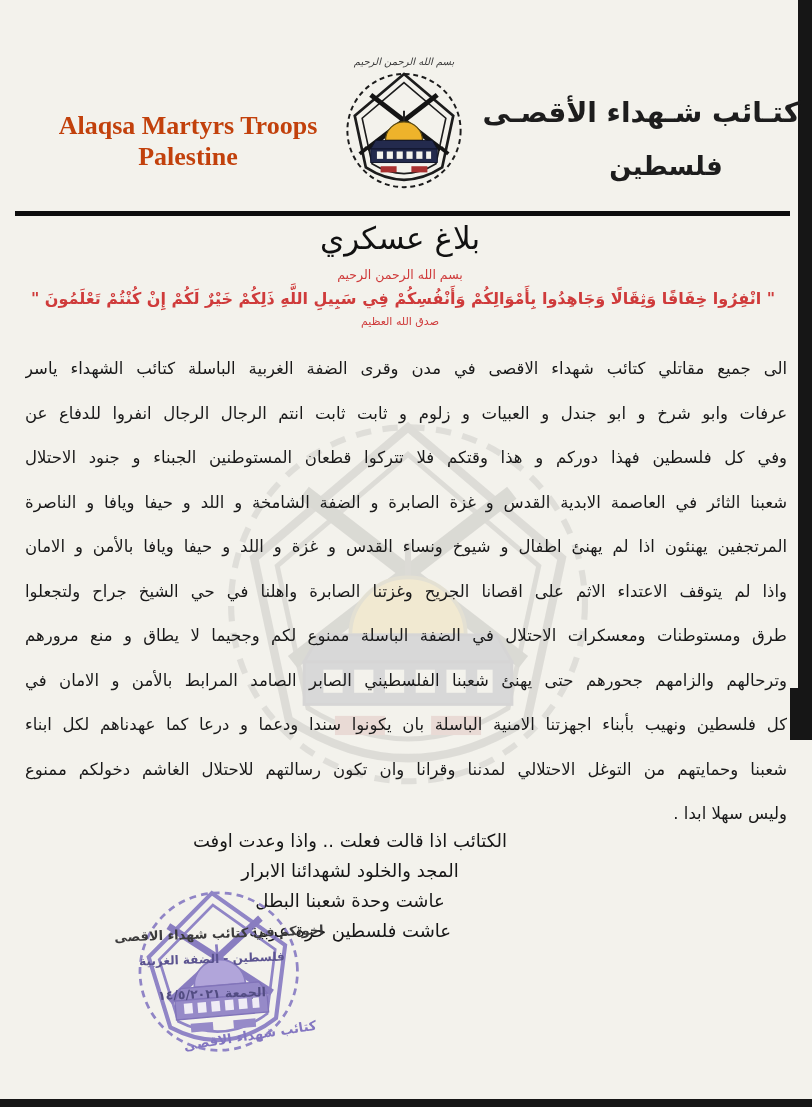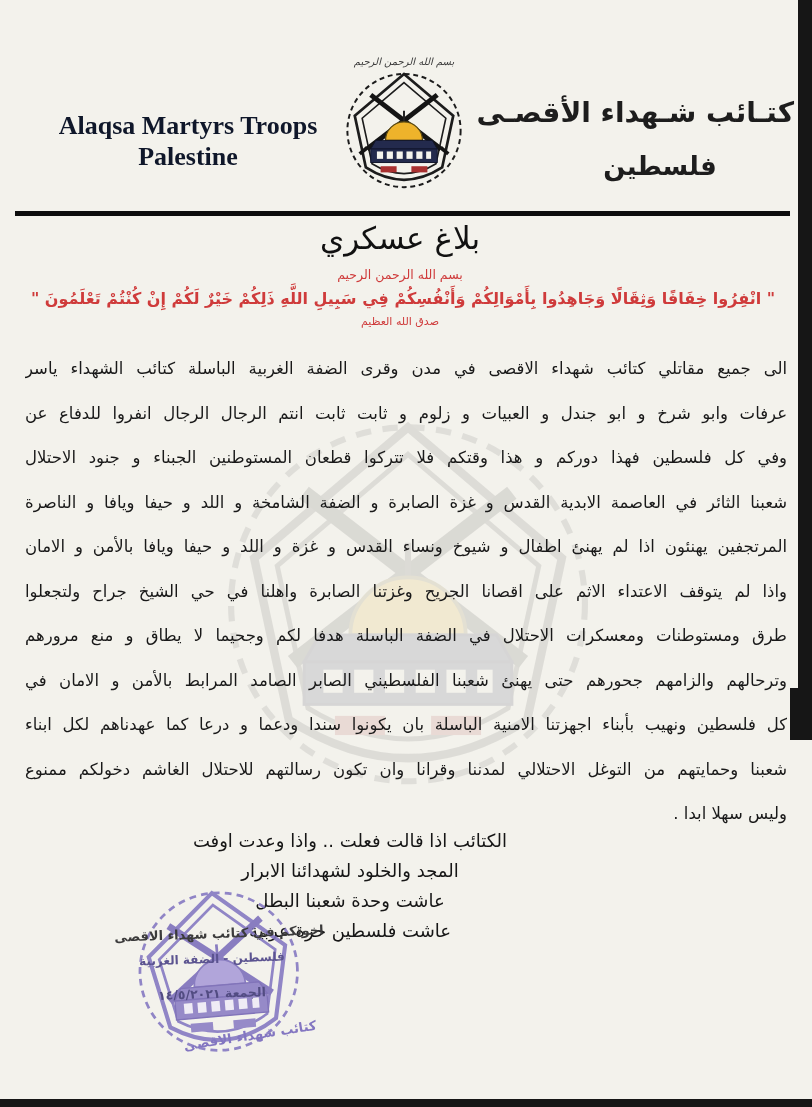--- a/index.html
+++ b/index.html
@@ -8,25 +8,25 @@
     background:#f3f2ec;overflow:hidden;
     font-family:"DejaVu Sans",sans-serif;color:#1d1d1d;
   }
   
   .scan-strip-right{position:absolute;top:0;right:0;width:14px;height:700px;background:#161616;}
   .scan-blob-right{position:absolute;top:688px;right:0;width:22px;height:52px;background:#161616;}
   .scan-strip-bottom{position:absolute;bottom:0;left:0;width:812px;height:8px;background:#161616;}
 
   
   .lh-en{position:absolute;left:38px;top:110px;width:300px;text-align:center;
-    font-family:"Liberation Serif",serif;font-weight:bold;font-size:26px;line-height:31px;color:#0f172a;}
+    font-family:"Liberation Serif",serif;font-weight:bold;font-size:26px;line-height:31px;color:#c2410c;}
   .lh-logo{position:absolute;left:333px;top:56px;width:142px;text-align:center;}
   .lh-bismillah{font-size:10px;color:#3a3a3a;font-style:italic;letter-spacing:1px;white-space:nowrap;}
   .lh-logo svg{width:128px;height:128px;margin-top:2px;}
-  .lh-ar{position:absolute;right:18px;top:96px;width:268px;text-align:center;direction:rtl;}
+  .lh-ar{position:absolute;right:12px;top:96px;width:268px;text-align:center;direction:rtl;}
   .lh-ar .l1{font-size:28px;font-weight:bold;letter-spacing:0;white-space:nowrap;}
   .lh-ar .l2{font-size:26px;font-weight:bold;margin-top:22px;}
 
   .divider{position:absolute;left:15px;top:211px;width:775px;height:5px;background:#0d0d0d;}
 
   .doc-title{position:absolute;left:0;top:220px;width:800px;text-align:center;
     font-size:31px;direction:rtl;color:#111;}
   .basmala{position:absolute;left:0;top:267px;width:800px;text-align:center;
     font-size:12.5px;color:#cf3b3b;direction:rtl;}
   .verse{position:absolute;left:6px;top:284px;width:794px;text-align:center;
@@ -168,21 +168,21 @@
     </svg>
   </div>
 
   <div class="body-text">
     <div class="body-line">الى جميع مقاتلي كتائب شهداء الاقصى في مدن وقرى الضفة الغربية الباسلة كتائب الشهداء ياسر</div>
     <div class="body-line">عرفات وابو شرخ و ابو جندل و العبيات و زلوم و ثابت ثابت انتم الرجال الرجال انفروا للدفاع عن</div>
     <div class="body-line">وفي كل فلسطين فهذا دوركم و هذا وقتكم فلا تتركوا قطعان المستوطنين الجبناء و جنود الاحتلال</div>
     <div class="body-line">شعبنا الثائر في العاصمة الابدية القدس و غزة الصابرة و الضفة الشامخة و اللد و حيفا ويافا و الناصرة</div>
     <div class="body-line">المرتجفين يهنئون اذا لم يهنئ اطفال و شيوخ ونساء القدس و غزة و اللد و حيفا ويافا بالأمن و الامان</div>
     <div class="body-line">واذا لم يتوقف الاعتداء الاثم على اقصانا الجريح وغزتنا الصابرة واهلنا في حي الشيخ جراح ولتجعلوا</div>
-    <div class="body-line">طرق ومستوطنات ومعسكرات الاحتلال في الضفة الباسلة هدفا لكم وجحيما لا يطاق و منع مرورهم</div>
+    <div class="body-line">طرق ومستوطنات ومعسكرات الاحتلال في الضفة الباسلة ممنوع لكم وجحيما لا يطاق و منع مرورهم</div>
     <div class="body-line">وترحالهم والزامهم جحورهم حتى يهنئ شعبنا الفلسطيني الصابر الصامد المرابط بالأمن و الامان في</div>
     <div class="body-line">كل فلسطين ونهيب بأبناء اجهزتنا الامنية الباسلة بان يكونوا سندا ودعما و درعا كما عهدناهم لكل ابناء</div>
     <div class="body-line">شعبنا وحمايتهم من التوغل الاحتلالي لمدننا وقرانا وان تكون رسالتهم للاحتلال الغاشم دخولكم ممنوع</div>
     <div class="body-line last">وليس سهلا ابدا .</div>
   </div>
 
   <div class="closing">
     <div class="closing-line">الكتائب اذا قالت فعلت   .. واذا وعدت اوفت</div>
     <div class="closing-line">المجد والخلود لشهدائنا الابرار</div>
     <div class="closing-line">عاشت وحدة شعبنا البطل</div>

